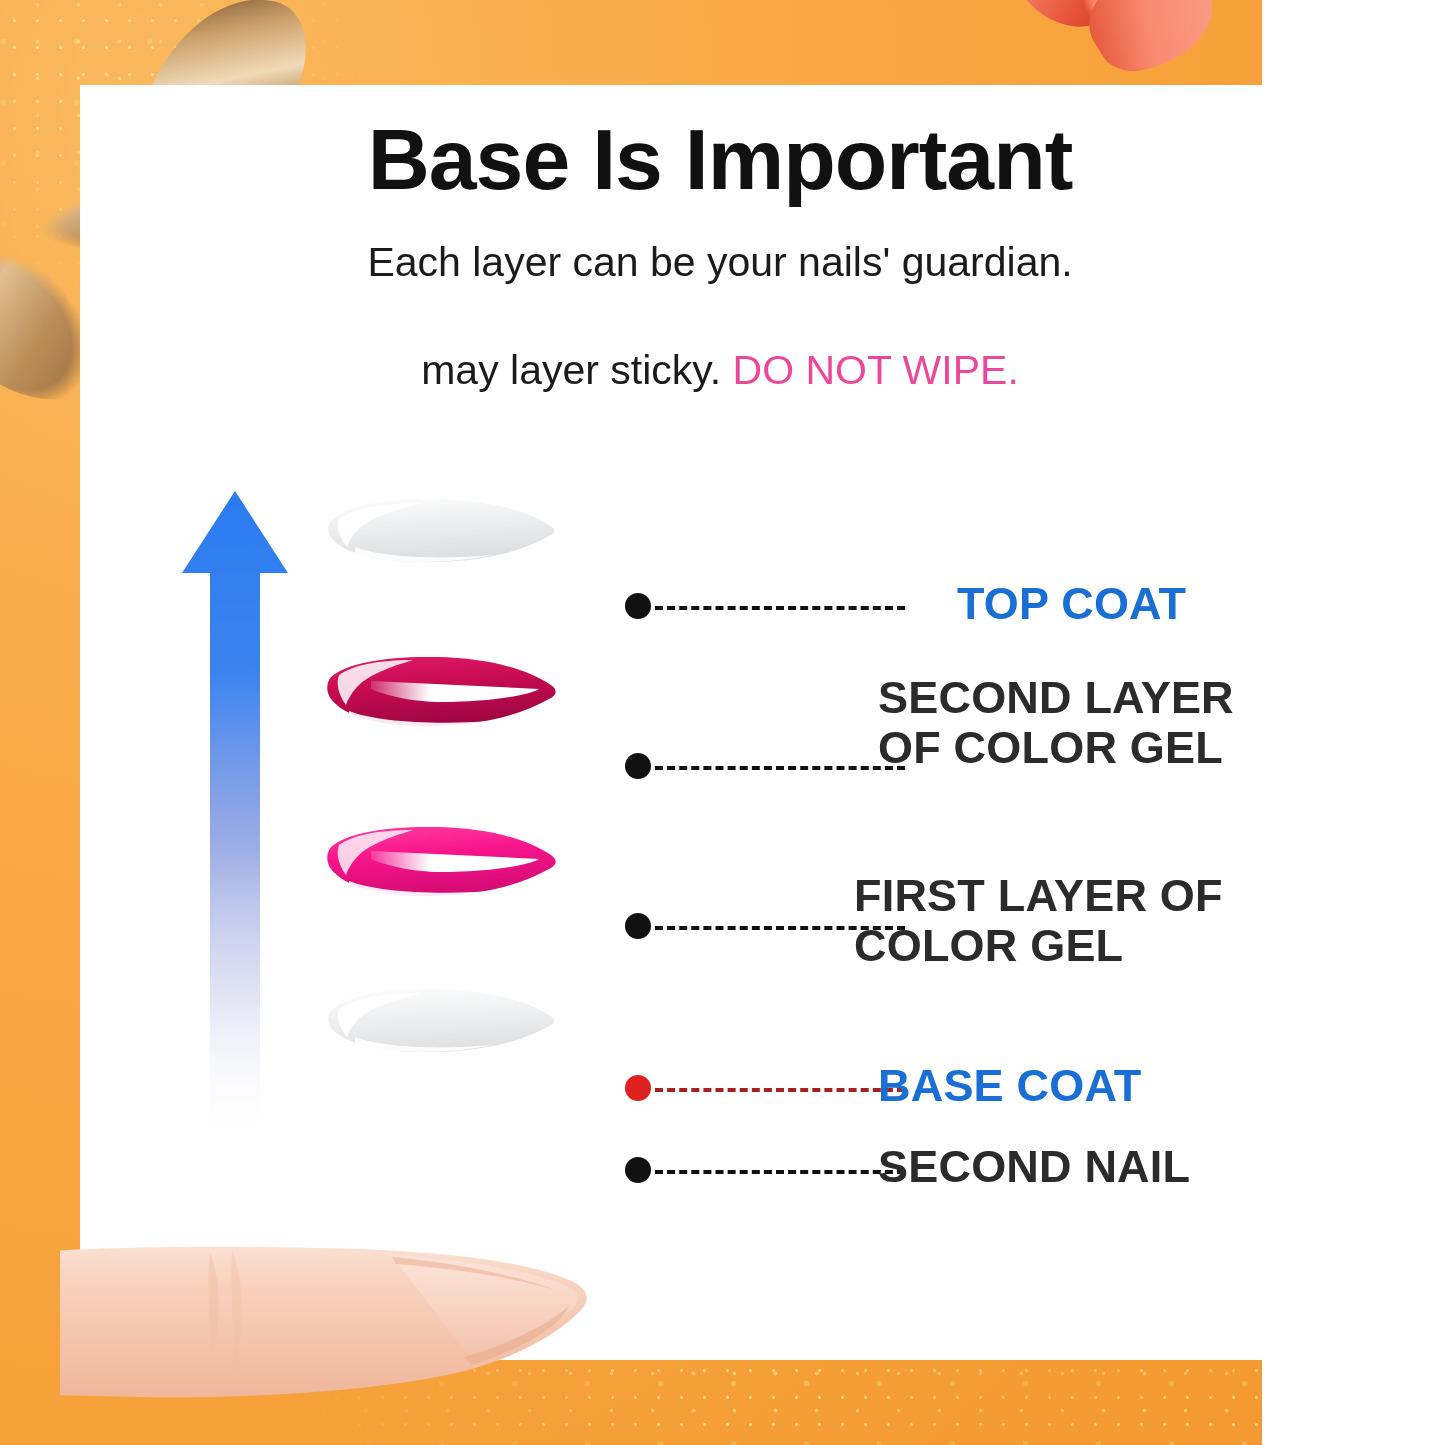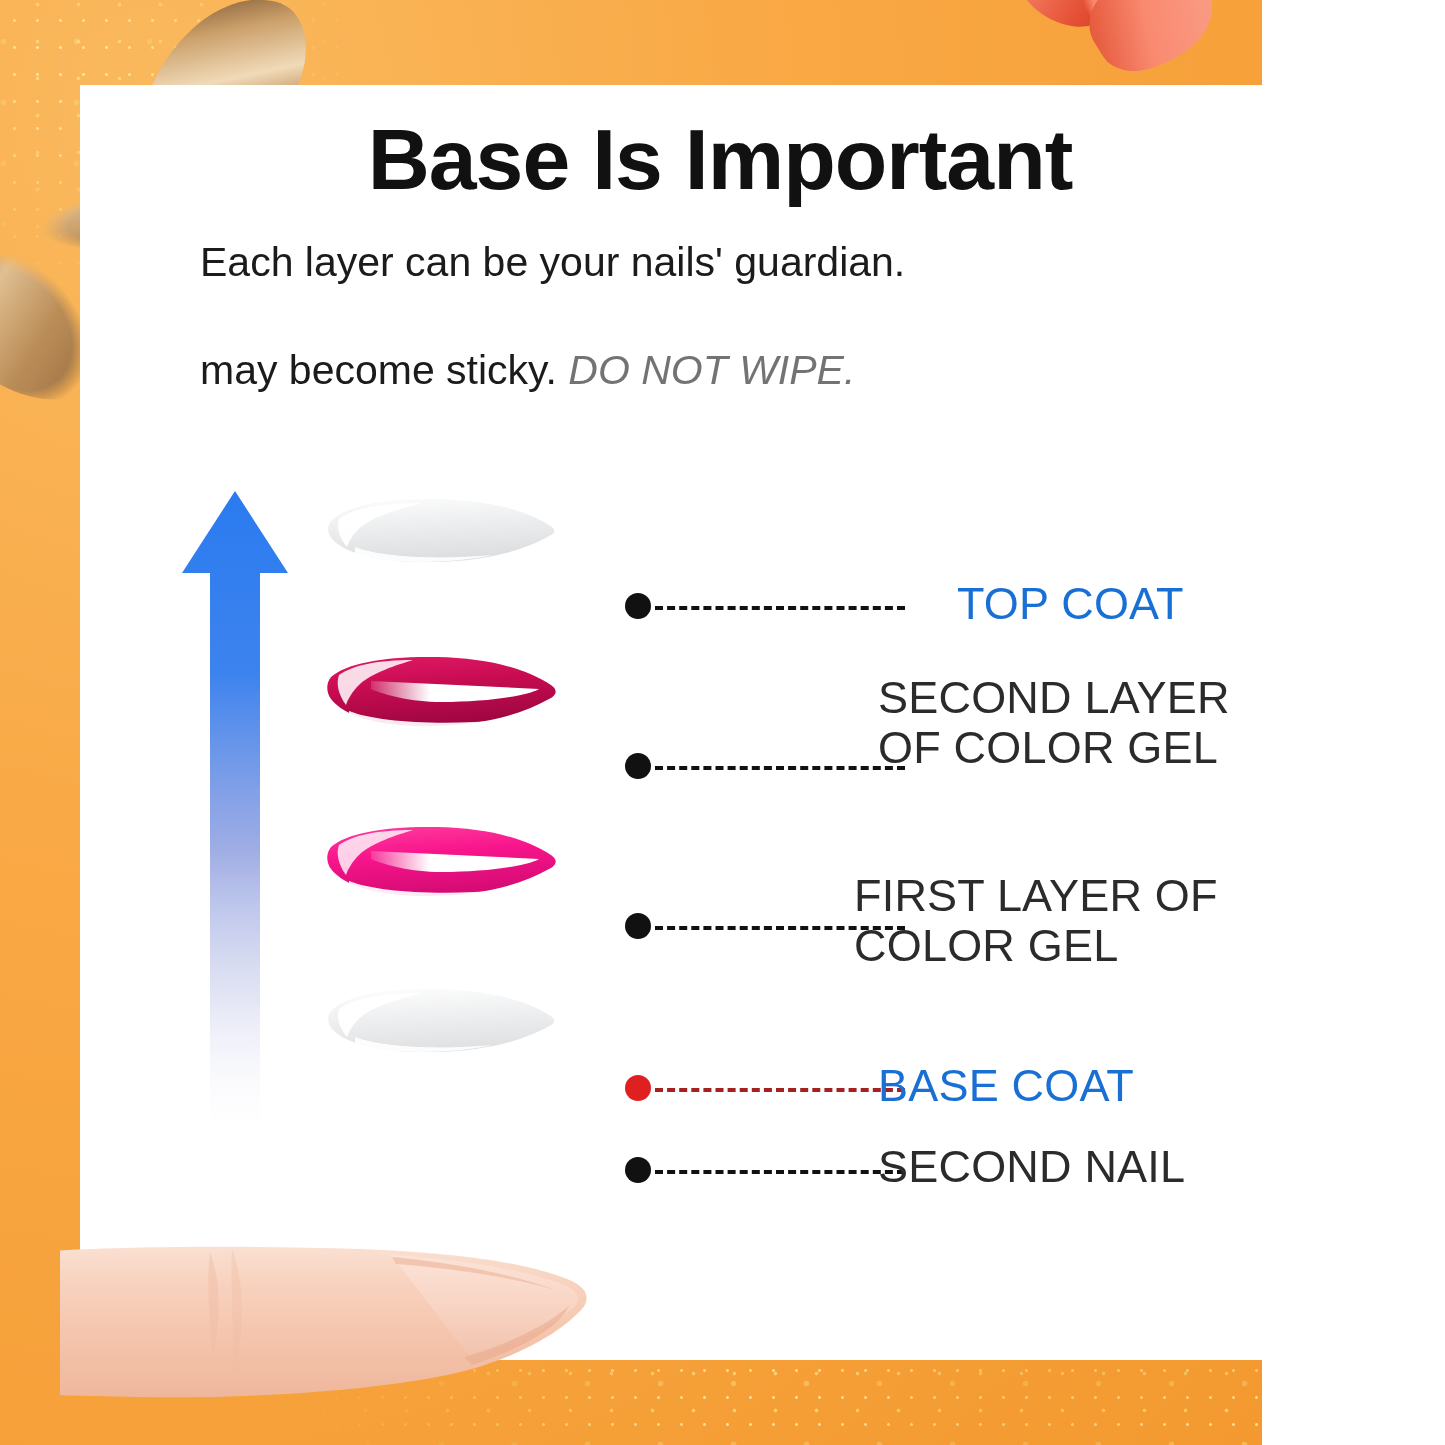--- a/index.html
+++ b/index.html
@@ -135,25 +135,26 @@
     font-size: 86px;
     font-weight: 700;
     letter-spacing: -1px;
     color: #111111;
     white-space: nowrap;
   }
   .subtitle {
     position: absolute;
     left: 120px; top: 150px;
     width: 1040px;
+    text-align: center;
     font-size: 41px;
     line-height: 1.32;
     color: #1b1b1b;
   }
-  .subtitle .accent { color: #737373; font-style: italic; }
+  .subtitle .accent { color: #ec4899; }
 
   
   .arrow-wrap {
     position: absolute;
     left: 90px; top: 400px;
     width: 130px; height: 660px;
   }
 
   
   .row { position: absolute; left: 0; width: 1280px; }
@@ -171,21 +172,21 @@
   .dash {
     position: absolute;
     height: 0;
     border-top: 4px dashed #111111;
   }
   .dash.red { border-top-color: #a52020; border-top-style: dashed; }
 
   .label {
     position: absolute;
     font-size: 45px;
-    font-weight: 400;
+    font-weight: 700;
     line-height: 1.12;
     letter-spacing: .2px;
     color: #2b2b2b;
     white-space: pre-line;
   }
   .label.blue { color: #1a6fd4; }
 
   
   .finger {
     position: absolute;
@@ -214,21 +215,21 @@
   <div class="ribbon ribbon-coral-a"></div>
   <div class="ribbon ribbon-coral-b"></div>
 
   <div class="card">
 
     <div class="title">Base Is Important</div>
 
     <div class="subtitle">
       <span>Each layer can be your nails' guardian.</span><br>
       <br>
-      <span>may become sticky. </span><span class="accent">DO NOT WIPE.</span>
+      <span>may layer sticky. </span><span class="accent">DO NOT WIPE.</span>
     </div>
 
     <div class="arrow-wrap">
       <svg width="130" height="660" viewBox="0 0 130 660">
         <defs>
           <linearGradient id="arrGrad" x1="0" y1="0" x2="0" y2="1">
             <stop offset="0%" stop-color="#2a7bf0" stop-opacity="1"></stop>
             <stop offset="28%" stop-color="#3d83ee" stop-opacity="1"></stop>
             <stop offset="55%" stop-color="#8f9fe0" stop-opacity=".85"></stop>
             <stop offset="78%" stop-color="#c9cdea" stop-opacity=".5"></stop>

